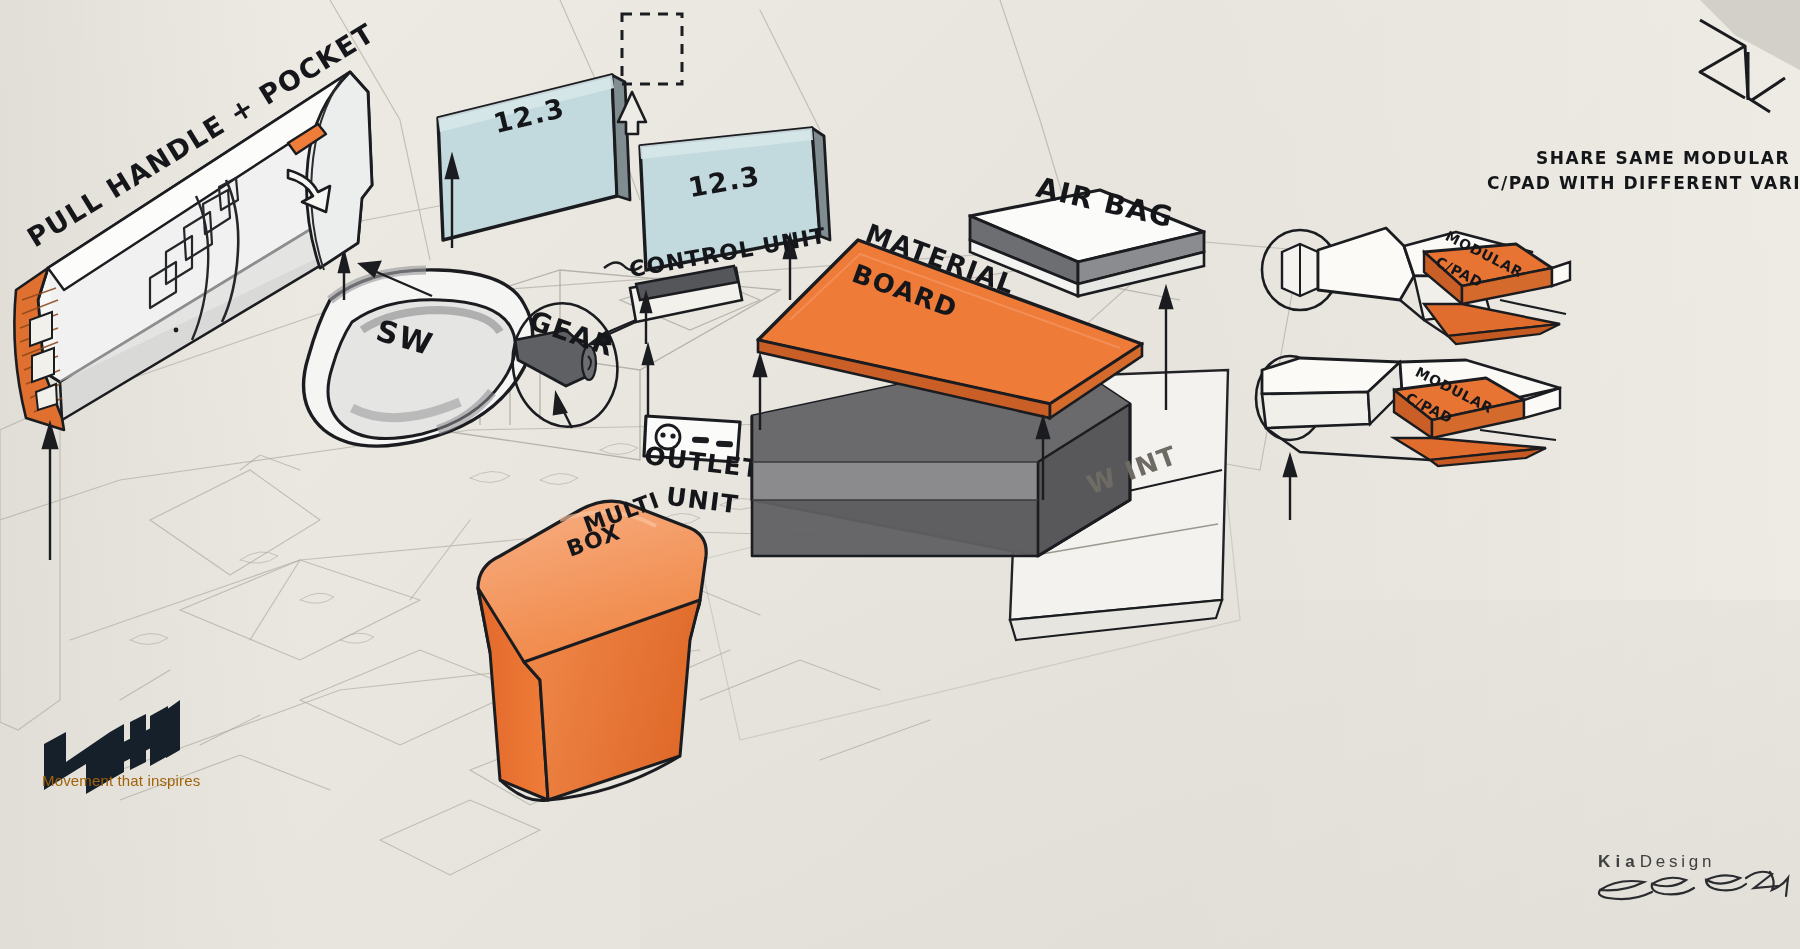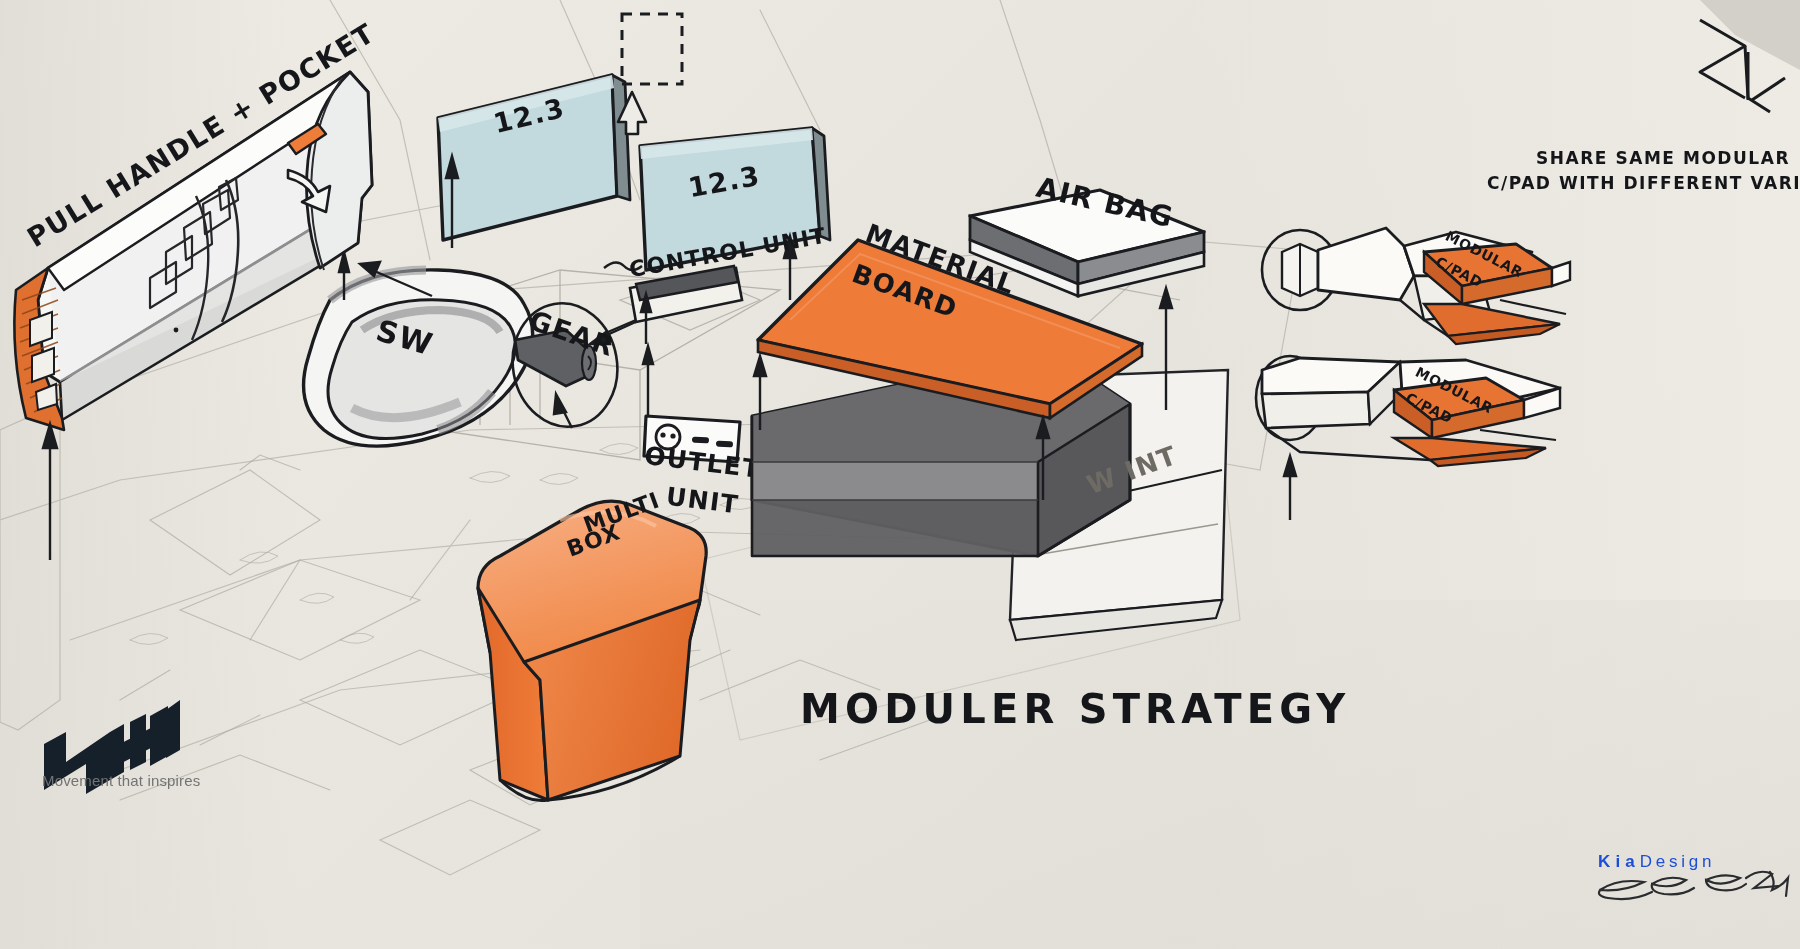--- a/index.html
+++ b/index.html
@@ -22,23 +22,23 @@
 
   svg.layer{position:absolute;left:0;top:0;width:1800px;height:949px;}
 
   
   .hand{position:absolute;font-family:"DejaVu Sans",sans-serif;
         font-weight:700;color:#15161a;letter-spacing:.055em;
         white-space:nowrap;text-transform:uppercase;}
   .hand.thin{font-weight:600;}
 
   .kia-tagline{position:absolute;font-family:"Liberation Sans",sans-serif;
-        font-size:15px;color:#737373;letter-spacing:.01em;}
+        font-size:15px;color:#a16207;letter-spacing:.01em;}
   .kiadesign{position:absolute;font-family:"Liberation Sans",sans-serif;
-        font-size:17px;color:#1d4ed8;letter-spacing:.22em;}
+        font-size:17px;color:#404040;letter-spacing:.22em;}
   .kiadesign b{font-weight:700;letter-spacing:.3em;}
 </style>
 </head>
 <body>
 
 <div id="stage">
 
   <div class="wash w1"></div>
   <div class="wash w2"></div>
   <div class="wash w3"></div>
@@ -377,21 +377,20 @@
     </g>
   </svg>
   <div class="hand" style="left:1442px;top:246px;font-size:14px;transform:rotate(27deg);">MODULAR</div>
   <div class="hand" style="left:1434px;top:264px;font-size:14px;transform:rotate(27deg);">C/PAD</div>
   <div class="hand" style="left:1412px;top:382px;font-size:14px;transform:rotate(27deg);">MODULAR</div>
   <div class="hand" style="left:1404px;top:400px;font-size:14px;transform:rotate(27deg);">C/PAD</div>
 
   <div class="hand thin" style="left:1536px;top:148px;font-size:17px;letter-spacing:.09em;">SHARE SAME MODULAR</div>
   <div class="hand thin" style="left:1487px;top:173px;font-size:17px;letter-spacing:.09em;">C/PAD WITH DIFFERENT VARIATIONS.</div>
 
-  <div class="hand" style="left:800px;top:686px;font-size:40px;letter-spacing:.13em;font-weight:600;">MODULER STRATEGY</div>
 
   <svg class="layer" viewBox="0 0 1800 949">
     <g fill="#16202b">
       <path d="M44 760 L44 744 L66 732 L66 762 L110 732 L110 780 L86 794 L86 764 L44 790 Z"></path>
       <path d="M110 732 L110 780 L124 772 L124 724 Z"></path>
       <path d="M130 722 L130 770 L146 762 L146 714 Z"></path>
       <path d="M152 742 L152 724 L174 712 L174 756 L152 768 Z" opacity="0"></path>
       <path d="M112 748 L178 714 L178 734 L112 768 Z"></path>
       <path d="M160 740 L160 712 L182 740 L182 768 Z" opacity="0"></path>
       <path d="M152 714 L172 714 L172 762 L152 762 Z" opacity="0"></path>

